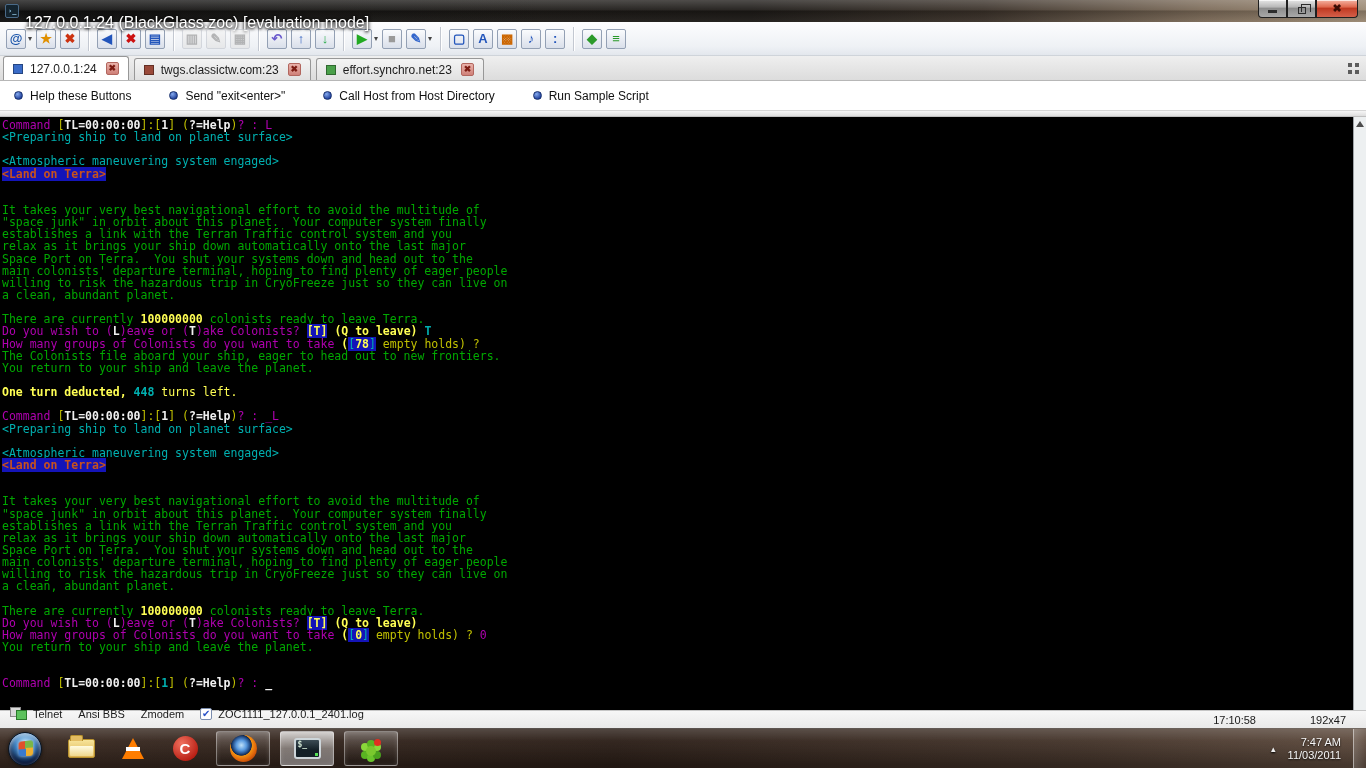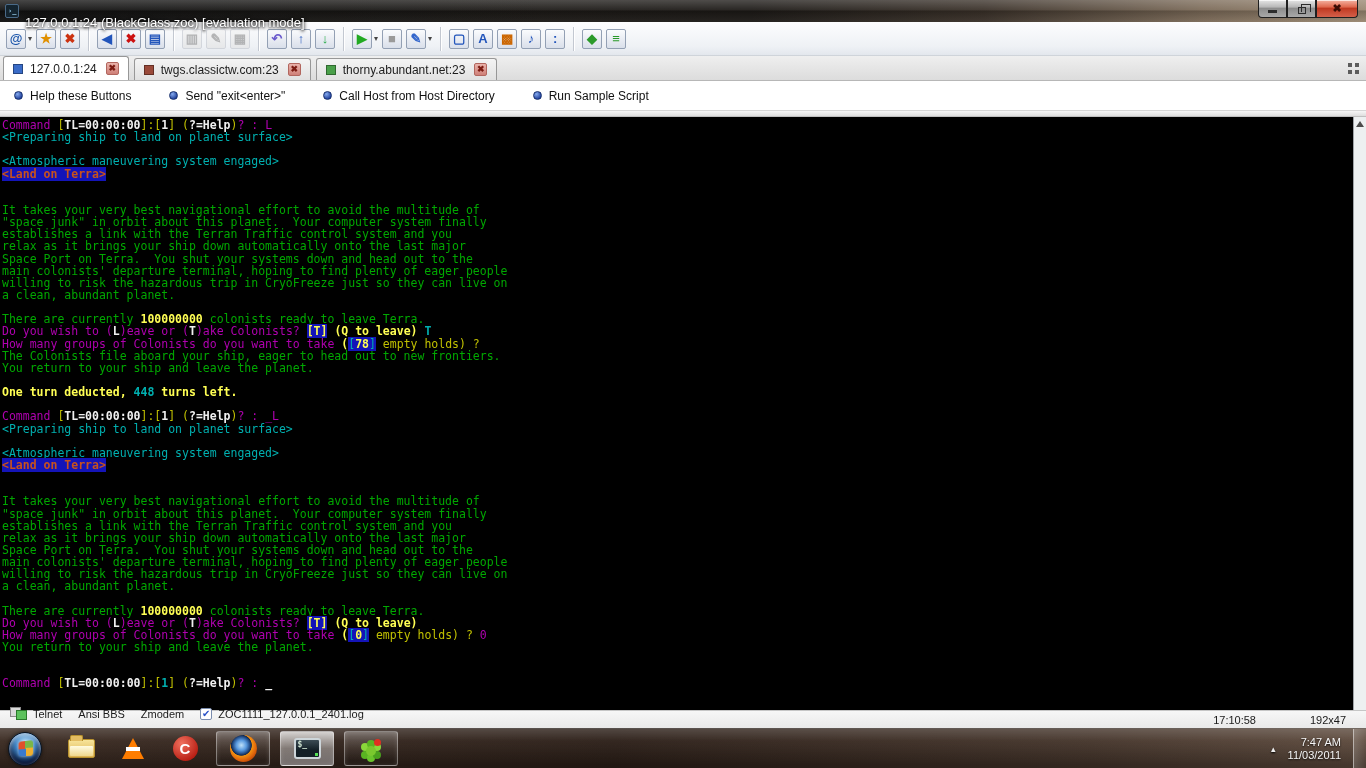--- a/index.html
+++ b/index.html
@@ -8,21 +8,21 @@
 
   
   .titlebar { height:22px; flex:0 0 22px; position:relative; display:flex; align-items:center; padding-left:5px;
     background:
       linear-gradient(to bottom, rgba(255,255,255,0.22), rgba(255,255,255,0.06) 45%, rgba(0,0,0,0.18) 50%, rgba(255,255,255,0.04)),
       linear-gradient(to right, #121212 0%, #17151300 40%),
       linear-gradient(to right, #1b1916 0%, #1d1a17 55%, #3a3129 72%, #7b6a58 88%, #9a8872 100%);
     background-color:#1b1916; }
   .win-icon { width:14px; height:14px; border:1px solid #4a6a88; border-radius:2px; background:#14242f; color:#9ad0f0;
     font:bold 7px/12px "DejaVu Sans Mono",monospace; text-align:left; padding-left:2px; }
-  .win-title { color:#ffffff; font-size:13px; margin-left:6px; text-shadow:0 1px 3px #000, 0 0 4px #000; white-space:nowrap;margin-top:23px; }
+  .win-title { color:#ffffff; font-size:16px; margin-left:6px; text-shadow:0 1px 3px #000, 0 0 4px #000; white-space:nowrap;margin-top:23px; }
   .caption-btns { position:absolute; right:8px; top:0; display:flex; }
   .cap-btn { width:29px; height:18px; display:flex; align-items:center; justify-content:center;
     border:1px solid #1f1f1f; border-top:none; background:linear-gradient(to bottom,#e6e6e6,#b9b9b9 40%,#8d8d8d 50%,#a9a9a9);
     box-shadow:inset 0 1px 0 rgba(255,255,255,0.7); }
   .cap-btn:first-child { border-radius:0 0 0 4px; }
   .cap-btn.close { width:42px; border-radius:0 0 4px 0;
     background:linear-gradient(to bottom,#f5b3a2,#e06a50 40%,#c03a22 50%,#d4604a); }
   .glyph-min { width:9px; height:3px; background:#2c2c2c; margin-top:6px; }
   .glyph-restore { position:relative; width:8px; height:7px; border:1px solid #2c2c2c; margin-top:3px; }
   .glyph-restore::before { content:""; position:absolute; top:-4px; left:2px; width:8px; height:7px; border:1px solid #2c2c2c; border-bottom:none; }
@@ -245,21 +245,21 @@
         <span style="white-space: nowrap;">127.0.0.1:24</span>
         <span class="tab-close">✖</span>
       </div>
       <div class="tab">
         <span class="tab-square" style="background: rgb(154, 74, 58);"></span>
         <span style="white-space: nowrap;">twgs.classictw.com:23</span>
         <span class="tab-close">✖</span>
       </div>
       <div class="tab">
         <span class="tab-square" style="background: rgb(74, 160, 74);"></span>
-        <span style="white-space: nowrap;">thorny.abundant.net:23</span>
+        <span style="white-space: nowrap;">effort.synchro.net:23</span>
         <span class="tab-close">✖</span>
       </div>
     </div>
 
   <div class="buttonbar">
       <div class="bb-btn">
         <span class="bb-bullet"></span>
         <span>Help these Buttons</span>
       </div>
       <div class="bb-btn">
@@ -294,21 +294,21 @@
         <div class="tline"><span style="color: rgb(0, 168, 0);">main colonists' departure terminal, hoping to find plenty of eager people</span></div>
         <div class="tline"><span style="color: rgb(0, 168, 0);">willing to risk the hazardous trip in CryoFreeze just so they can live on</span></div>
         <div class="tline"><span style="color: rgb(0, 168, 0);">a clean, abundant planet.</span></div>
         <div class="tline"></div>
         <div class="tline"><span style="color: rgb(0, 168, 0);">There are currently </span><span style="color: rgb(255, 255, 84); font-weight: bold;">100000000</span><span style="color: rgb(0, 168, 0);"> colonists ready to leave Terra.</span></div>
         <div class="tline"><span style="color: rgb(176, 0, 176);">Do you wish to (</span><span style="color: rgb(240, 240, 240); font-weight: bold;">L</span><span style="color: rgb(176, 0, 176);">)eave or (</span><span style="color: rgb(240, 240, 240); font-weight: bold;">T</span><span style="color: rgb(176, 0, 176);">)ake Colonists? </span><span style="color: rgb(255, 255, 84); font-weight: bold; background: rgb(20, 20, 184);">[T]</span><span style="color: rgb(176, 0, 176);"> </span><span style="color: rgb(255, 255, 84); font-weight: bold;">(Q to leave) </span><span style="color: rgb(0, 176, 176); font-weight: bold;">T</span></div>
         <div class="tline"><span style="color: rgb(176, 0, 176);">How many groups of Colonists do you want to take </span><span style="color: rgb(255, 255, 84); font-weight: bold;">(</span><span style="color: rgb(0, 176, 176); background: rgb(20, 20, 184);">[</span><span style="color: rgb(255, 255, 84); font-weight: bold; background: rgb(20, 20, 184);">78</span><span style="color: rgb(0, 176, 176); background: rgb(20, 20, 184);">]</span><span style="color: rgb(192, 192, 0);"> empty holds) ?</span></div>
         <div class="tline"><span style="color: rgb(0, 168, 0);">The Colonists file aboard your ship, eager to head out to new frontiers.</span></div>
         <div class="tline"><span style="color: rgb(0, 168, 0);">You return to your ship and leave the planet.</span></div>
         <div class="tline"></div>
-        <div class="tline"><span style="color: rgb(255, 255, 84); font-weight: bold;">One turn deducted, </span><span style="color: rgb(0, 176, 176); font-weight: bold;">448</span><span style="color: rgb(255, 255, 84); font-weight: bold;"> turns left.</span></div>
+        <div class="tline"><span style="color: rgb(255, 255, 84); font-weight: bold;">One turn deducted, </span><span style="color: rgb(0, 176, 176); font-weight: bold;">448</span><span style="color: rgb(255, 255, 84); font-weight: normal;"> turns left.</span></div>
         <div class="tline"></div>
         <div class="tline"><span style="color: rgb(176, 0, 176);">Command </span><span style="color: rgb(192, 192, 0);">[</span><span style="color: rgb(240, 240, 240); font-weight: bold;">TL=00:00:00</span><span style="color: rgb(192, 192, 0);">]:[</span><span style="color: rgb(240, 240, 240); font-weight: bold;">1</span><span style="color: rgb(192, 192, 0);">] (</span><span style="color: rgb(240, 240, 240); font-weight: bold;">?=Help</span><span style="color: rgb(192, 192, 0);">)</span><span style="color: rgb(176, 0, 176);">? : _L</span></div>
         <div class="tline"><span style="color: rgb(0, 176, 176);">&lt;Preparing ship to land on planet surface&gt;</span></div>
         <div class="tline"></div>
         <div class="tline"><span style="color: rgb(0, 176, 176);">&lt;Atmospheric maneuvering system engaged&gt;</span></div>
         <div class="tline"><span style="color: rgb(200, 82, 28); font-weight: bold; background: rgb(20, 20, 184);">&lt;Land on Terra&gt;</span></div>
         <div class="tline"></div>
         <div class="tline"></div>
         <div class="tline"><span style="color: rgb(0, 168, 0);">It takes your very best navigational effort to avoid the multitude of</span></div>
         <div class="tline"><span style="color: rgb(0, 168, 0);">"space junk" in orbit about this planet.  Your computer system finally</span></div>

